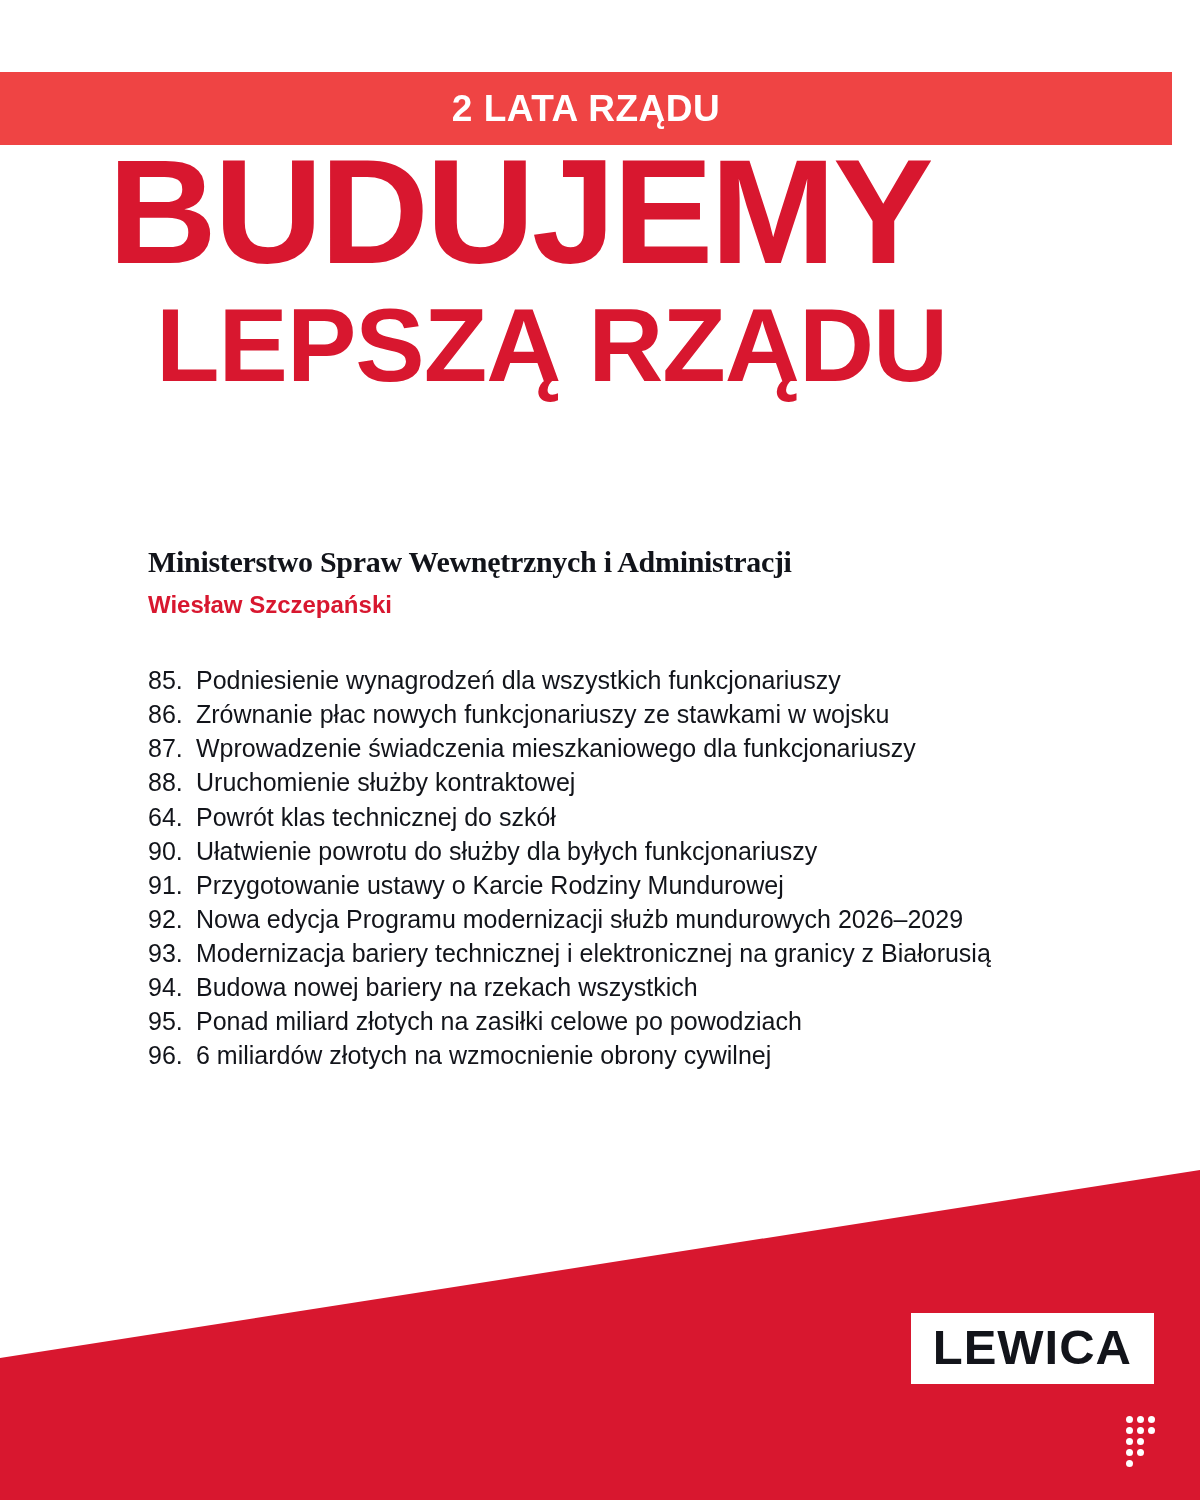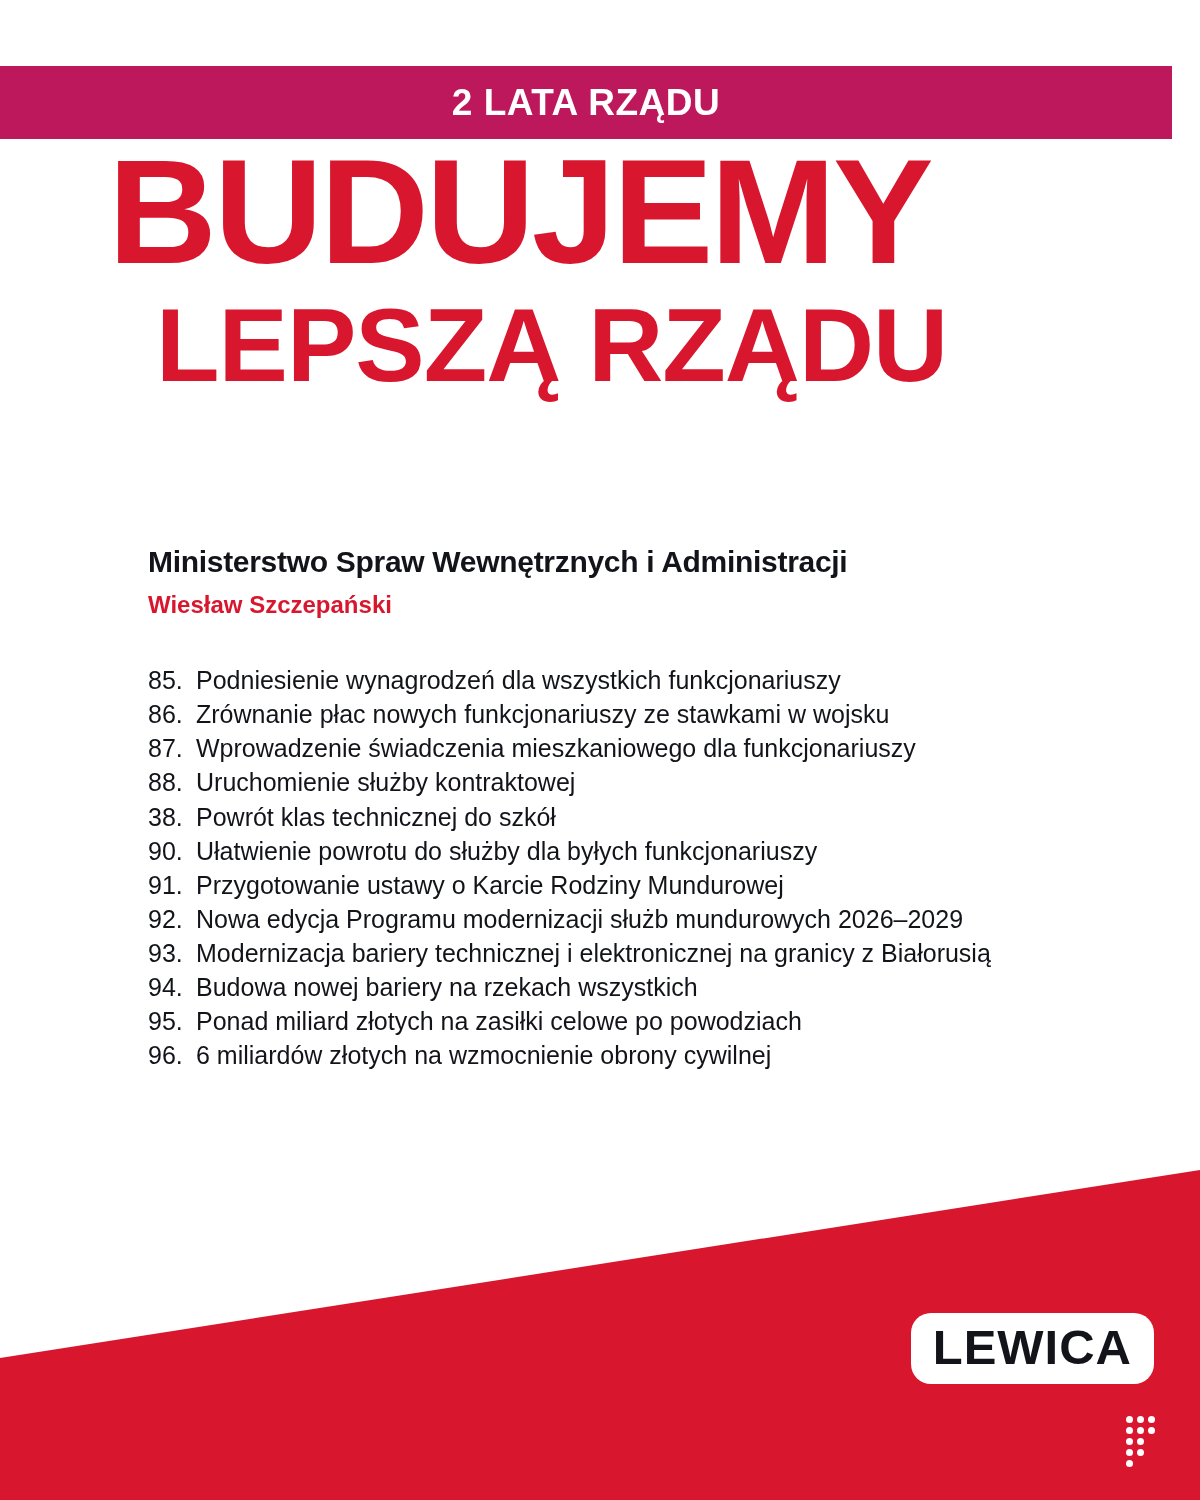--- a/index.html
+++ b/index.html
@@ -19,25 +19,25 @@
     position: relative;
     width: 1200px;
     height: 1500px;
     background: #ffffff;
     overflow: hidden;
   }
 
   
   .top-banner {
     position: absolute;
-    top: 66px;
+    top: 72px;
     left: 0;
     width: 1172px;
     height: 73px;
-    background: #be185d;
+    background: #ef4444;
     display: flex;
     align-items: center;
     justify-content: center;
   }
   .top-banner-text {
     color: #ffffff;
     font-size: 37px;
     font-weight: bold;
     letter-spacing: 0.5px;
     font-family: "Liberation Sans", sans-serif;
@@ -77,21 +77,21 @@
     position: absolute;
     top: 545px;
     left: 148px;
     width: 950px;
   }
   .ministry-name {
     color: #12141a;
     font-size: 30px;
     font-weight: bold;
     letter-spacing: -0.3px;
-    font-family: Liberation Sans, sans-serif;
+    font-family: Liberation Serif, serif;
   }
   .minister-name {
     color: #d8172f;
     font-size: 24px;
     font-weight: bold;
     margin-top: 12px;
     font-family: "Liberation Sans", sans-serif;
   }
 
   
@@ -129,21 +129,20 @@
     clip-path: polygon(0 57%, 100% 0%, 100% 100%, 0 100%);
   }
 
   
   .lewica-box {
     position: absolute;
     right: 46px;
     bottom: 116px;
     background: #ffffff;
     padding: 10px 22px 12px 22px;
-    border-radius: 20px;
   }
   .lewica-text {
     color: #12141a;
     font-size: 49px;
     font-weight: bold;
     letter-spacing: 1px;
     line-height: 1;
     font-family: "Liberation Sans", sans-serif;
   }
 
@@ -193,21 +192,21 @@
     </div>
     <div class="promise-item">
       <span class="promise-num">87.</span>
       <span class="promise-text">Wprowadzenie świadczenia mieszkaniowego dla funkcjonariuszy</span>
     </div>
     <div class="promise-item">
       <span class="promise-num">88.</span>
       <span class="promise-text">Uruchomienie służby kontraktowej</span>
     </div>
     <div class="promise-item">
-      <span class="promise-num">38.</span>
+      <span class="promise-num">64.</span>
       <span class="promise-text">Powrót klas technicznej do szkół</span>
     </div>
     <div class="promise-item">
       <span class="promise-num">90.</span>
       <span class="promise-text">Ułatwienie powrotu do służby dla byłych funkcjonariuszy</span>
     </div>
     <div class="promise-item">
       <span class="promise-num">91.</span>
       <span class="promise-text">Przygotowanie ustawy o Karcie Rodziny Mundurowej</span>
     </div>

